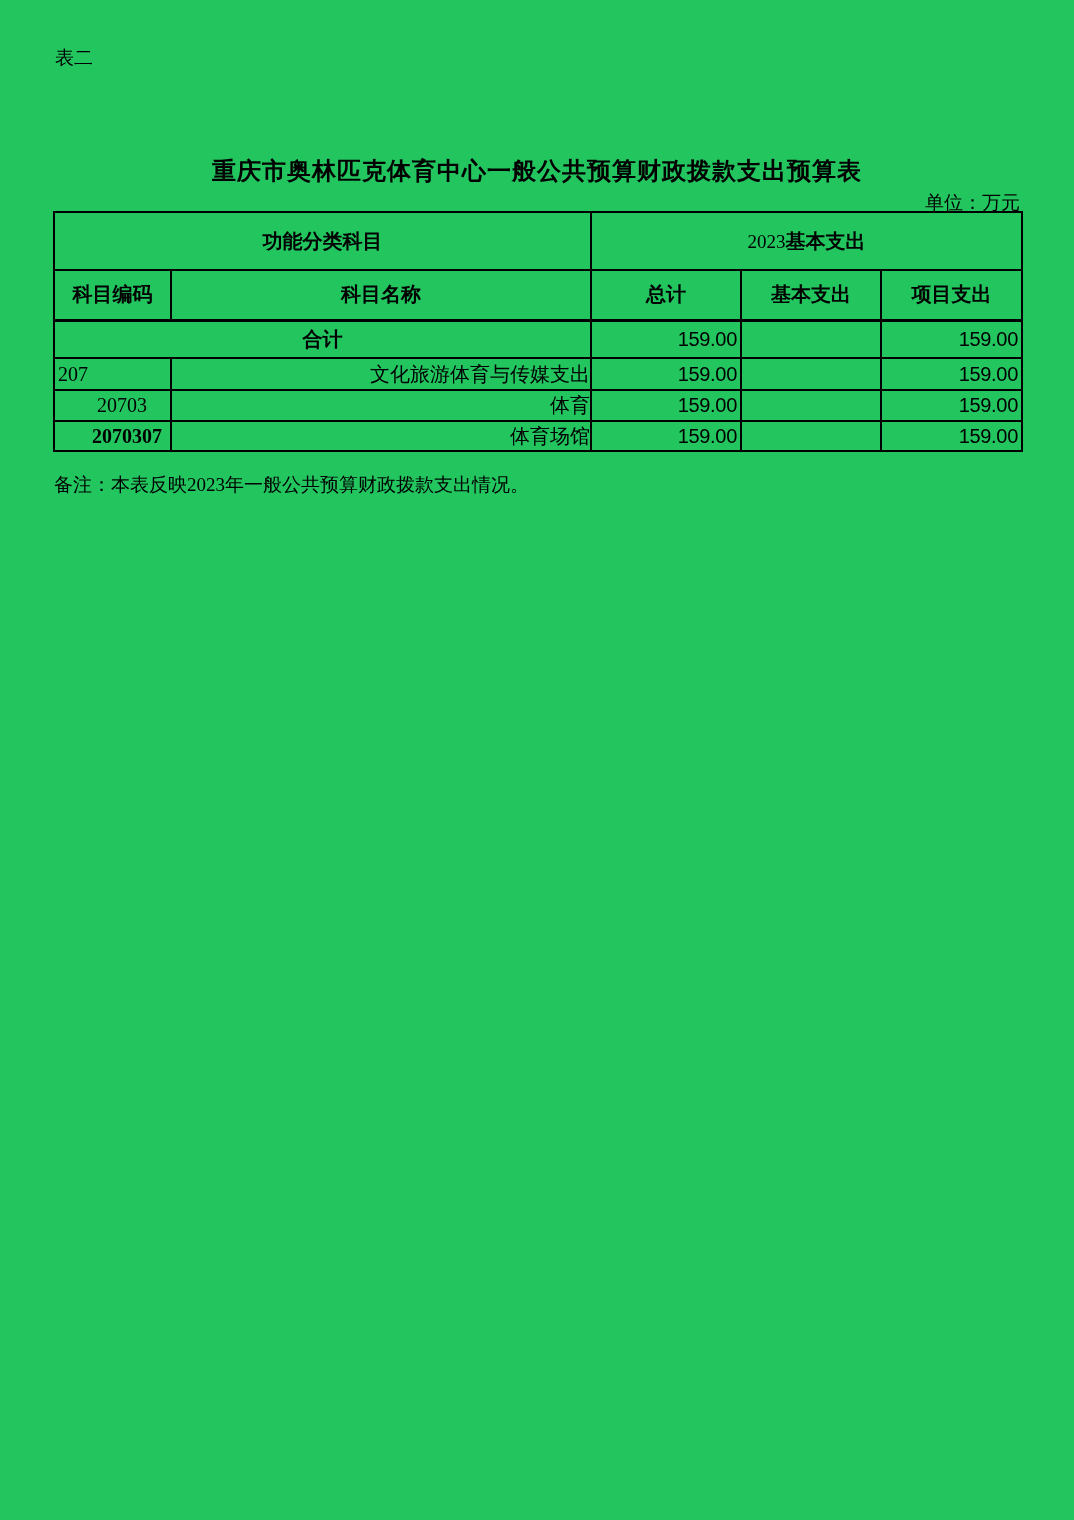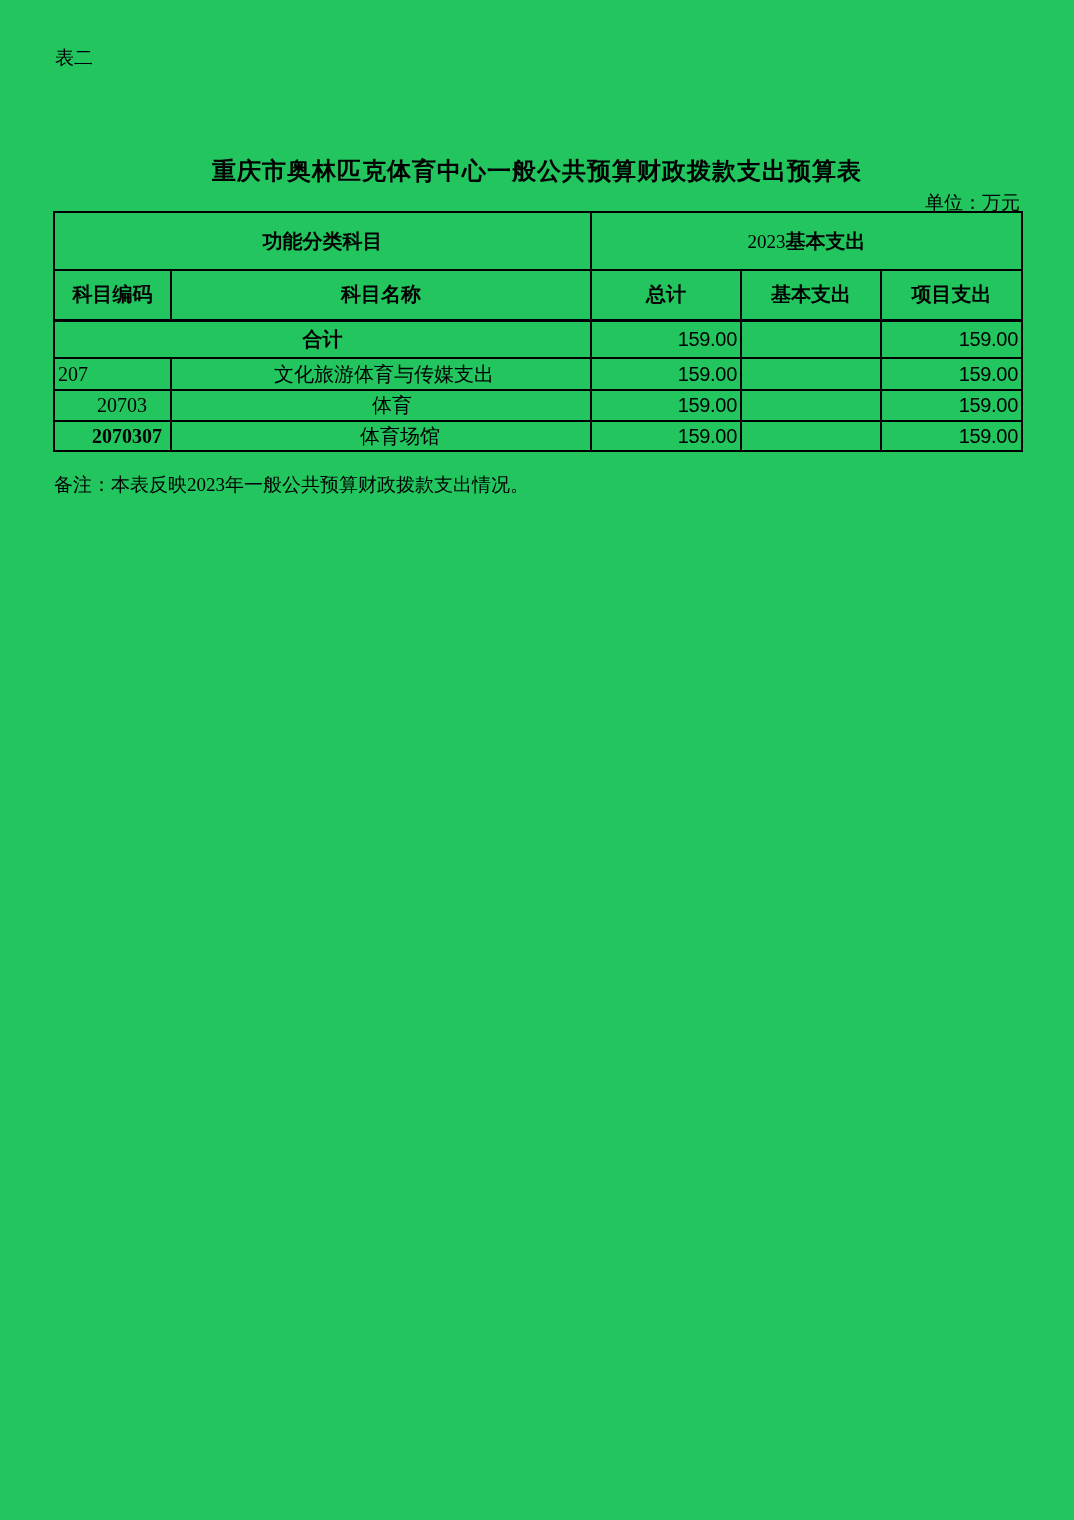--- a/index.html
+++ b/index.html
@@ -60,21 +60,21 @@
   .year-serif {
     font-family:"Liberation Serif", serif;
     font-weight:normal; font-size:19px;
   }
   .code-cell {
     font-family:"Liberation Serif", serif;
     font-size:20px; text-align:left;
   }
   .name-cell {
     font-family:"Liberation Serif", serif;
-    font-size:20px; text-align:center;
+    font-size:20px; text-align:right;
   }
   .num-cell {
     font-family:"Liberation Sans", sans-serif;
     font-size:20px; text-align:right;
     padding-right:3px !important;
     letter-spacing:-0.3px;
   }
   .pad-code-0 { padding-left:3px  !important; }
   .pad-code-1 { padding-left:19px !important;text-align:center; }
   .pad-code-2 { padding-left:37px !important;font-weight:bold; }

